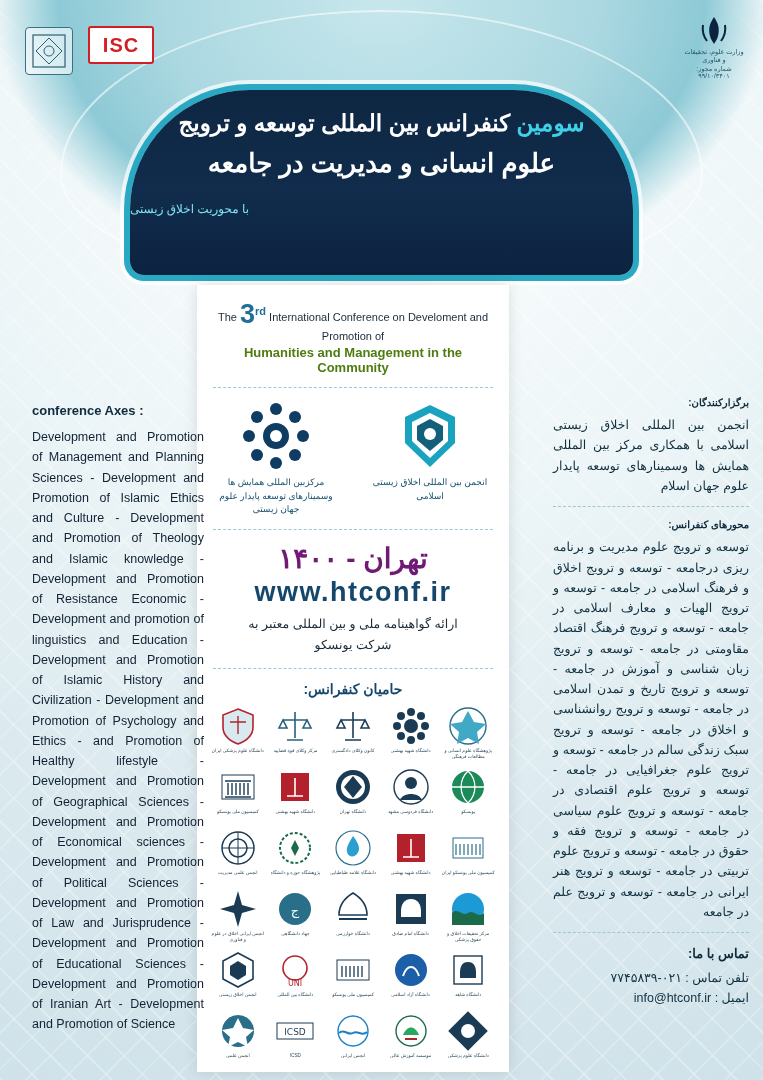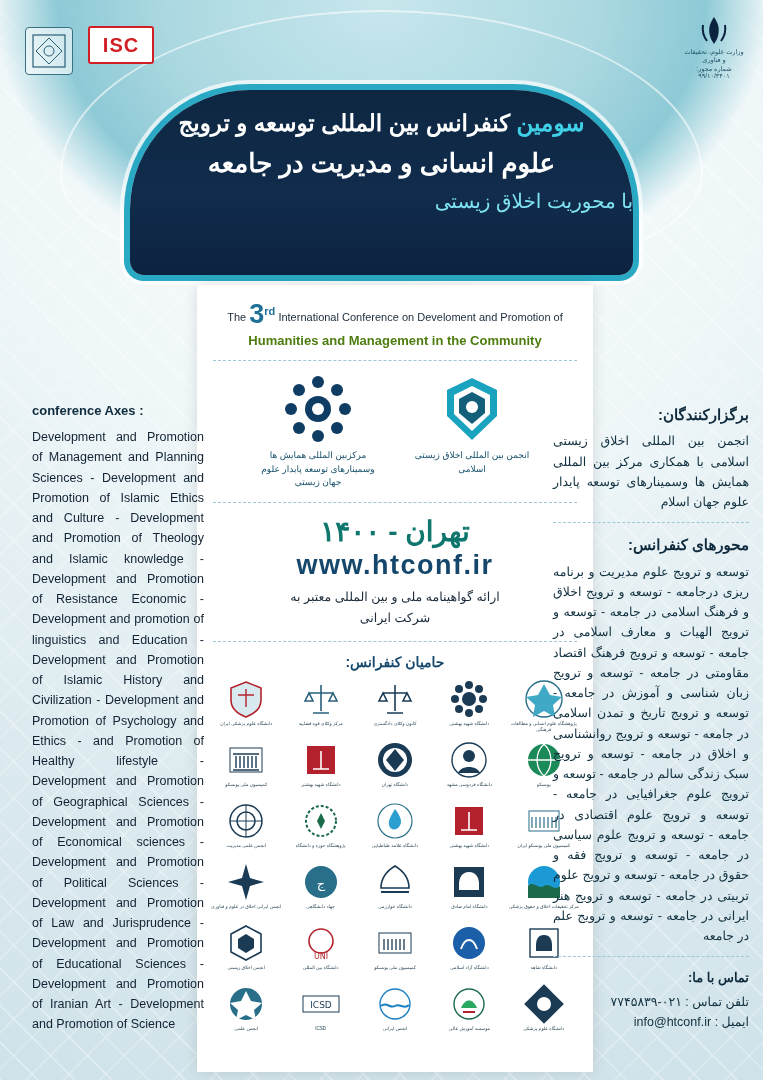--- a/index.html
+++ b/index.html
@@ -44,22 +44,22 @@
   .arch .ar1{
     position:absolute;width:100%;text-align:center;color:#ffffff;
     font-size:23px;font-weight:bold;top:20px;letter-spacing:.5px;
   }
   .arch .ar1 b{color:#3fd0e8;}
   .arch .ar2{
     position:absolute;width:100%;text-align:center;color:#ffffff;
     font-size:26px;font-weight:bold;top:58px;
   }
   .arch .ar3{
-    position:absolute;width:100%;text-align:right;color:#7fe3f2;
-    font-size:20px;top:99px;
+    position:absolute;width:100%;text-align:left;color:#7fe3f2;
+    font-size:12px;top:112px;
   }
   
   .logo-box{
     position:absolute;width:62px;height:58px;
     display:flex;align-items:center;justify-content:center;
     font-size:8px;color:#1d4f63;text-align:center;line-height:1.15;
   }
   .logo-emblem{
     width:46px;height:46px;border:1px solid #3b6f82;border-radius:4px;
     display:flex;align-items:center;justify-content:center;
@@ -73,21 +73,21 @@
     display:flex;align-items:center;justify-content:center;letter-spacing:1px;
   }
   .tl{left:18px;top:22px;}
   .tr{right:18px;top:18px;flex-direction:column;}
   .tr .em{
     width:30px;height:34px;color:#0c2340;font-size:26px;line-height:34px;
   }
   .tr .cap{font-size:6.5px;color:#24566a;margin-top:2px;}
   
   .card{
-    position:absolute;left:197px;top:285px;width:396px;bottom:8px;
+    position:absolute;left:197px;top:285px;width:312px;bottom:8px;
     background:#ffffff;
     box-shadow:0 0 14px rgba(0,0,0,.12);
     text-align:center;
     padding:14px 10px 0 10px;
     box-sizing:border-box;
     overflow:hidden;
   }
   .en-l1{font-size:11px;color:#1b2b3a;direction:ltr;text-align:center;}
   .en-l1 .num{font-size:27px;color:#1f6f96;font-weight:bold;vertical-align:-2px;}
   .en-l1 .rd{font-size:11px;color:#1f6f96;font-weight:bold;vertical-align:6px;}
@@ -97,42 +97,42 @@
     height:0;border-top:1px dashed #9ec8d6;margin:12px 6px;
   }
   .orgs{display:flex;justify-content:center;gap:36px;margin-top:14px;}
   .org{width:118px;}
   .org .mark{
     width:68px;height:68px;margin:0 auto 6px auto;
     display:flex;align-items:center;justify-content:center;
   }
   .org .cap{font-size:9px;color:#15506b;line-height:1.5;}
   .city{
-    font-size:28px;color:#0f766e;font-weight:bold;margin-top:6px;direction:rtl;
+    font-size:28px;color:#701a75;font-weight:bold;margin-top:6px;direction:rtl;
   }
   .url{
     font-size:27px;color:#14476b;font-weight:bold;letter-spacing:1.5px;direction:ltr;margin-top:2px;
   }
   .cert{font-size:12.5px;color:#1b2b3a;line-height:1.7;margin-top:6px;}
   .sup-title{font-size:14px;font-weight:bold;color:#14476b;}
   .sup-grid{
     display:grid;grid-template-columns:repeat(5,1fr);
     gap:6px 4px;margin-top:8px;padding:0 4px;
   }
   .sup{display:flex;flex-direction:column;align-items:center;}
   .sup .m{width:42px;height:42px;display:flex;align-items:center;justify-content:center;}
   .sup .t{font-size:4.6px;color:#2c4a59;line-height:1.2;margin-top:1px;text-align:center;height:12px;overflow:hidden;}
   
   .col{
     position:absolute;top:400px;width:172px;font-size:12.5px;line-height:1.62;color:#123;
   }
   .left-col{left:32px;text-align:justify;direction:ltr;}
   .left-col h3{font-size:13px;margin:0 0 6px 0;color:#0f2b3d;font-weight:bold;}
   .right-col{right:14px;text-align:justify;direction:rtl;width:196px;top:395px;}
-  .right-col h3{font-size:15px;margin:8px 0 4px 0;color:#0f2b3d;font-weight:bold;}
+  .right-col h3{font-size:10px;margin:0 0 4px 0;color:#0f2b3d;font-weight:bold;}
   .right-col p{margin:0 0 6px 0;color:#11303f;}
   .rc-div{border-top:1px dashed #9ec8d6;margin:10px 0;}
   .contact b{display:block;font-size:13px;color:#0f2b3d;margin-bottom:4px;}
   .contact div{font-size:12.5px;color:#11303f;line-height:1.6;}
   svg{display:block;}
 </style>
 </head>
 <body>
 
 <div class="poster">
@@ -216,21 +216,21 @@
 توسعه پایدار علوم جهان زیستی</div>
       </div>
     </div>
 
     <div class="divider"></div>
 
     <div class="city">تهران - ۱۴۰۰</div>
     <div class="url">www.htconf.ir</div>
     <div class="cert">
       <div>ارائه گواهینامه ملی و بین المللی معتبر به</div>
-      <div>شرکت ایرانی</div>
+      <div>شرکت یونسکو</div>
     </div>
 
     <div class="divider"></div>
 
     <div class="sup-title">حامیان کنفرانس:</div>
 
     <div class="sup-grid">
       <div class="sup">
           <div class="m">
             <svg width="40" height="40" viewBox="0 0 40 40">

